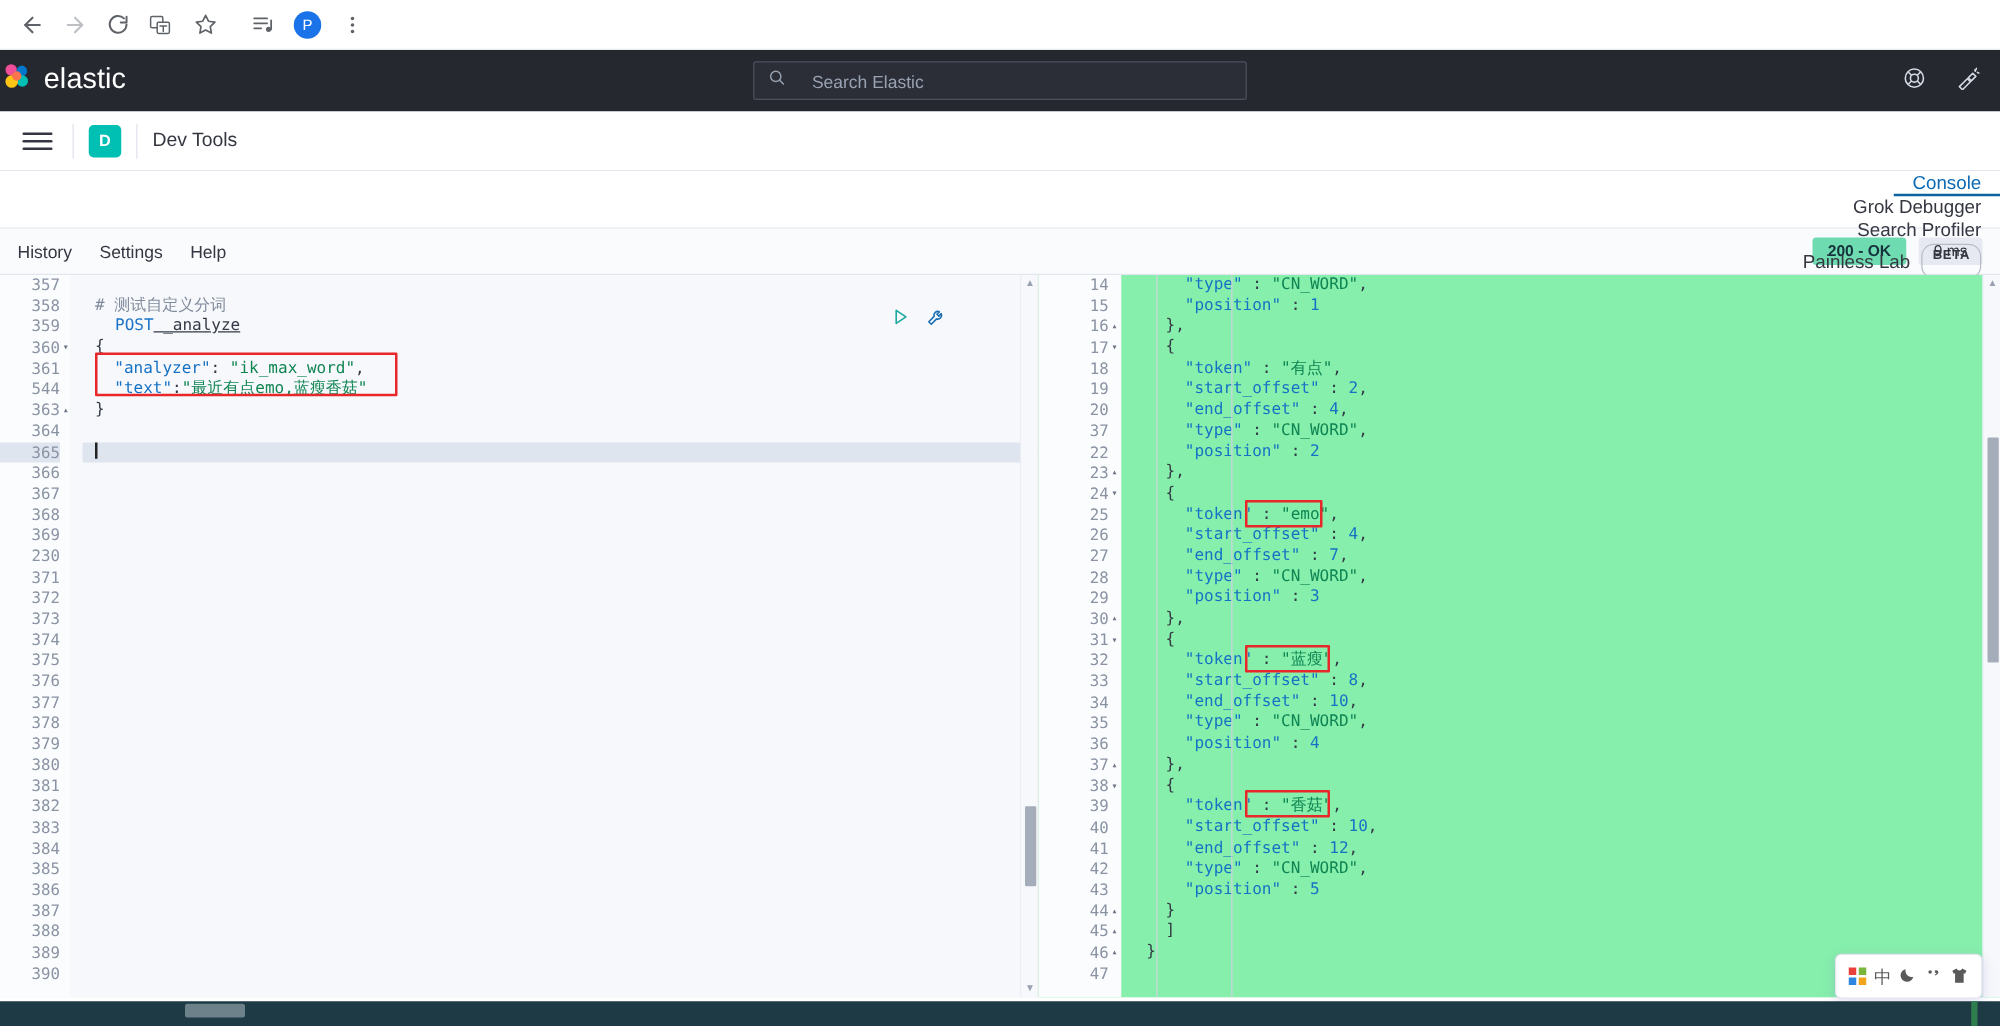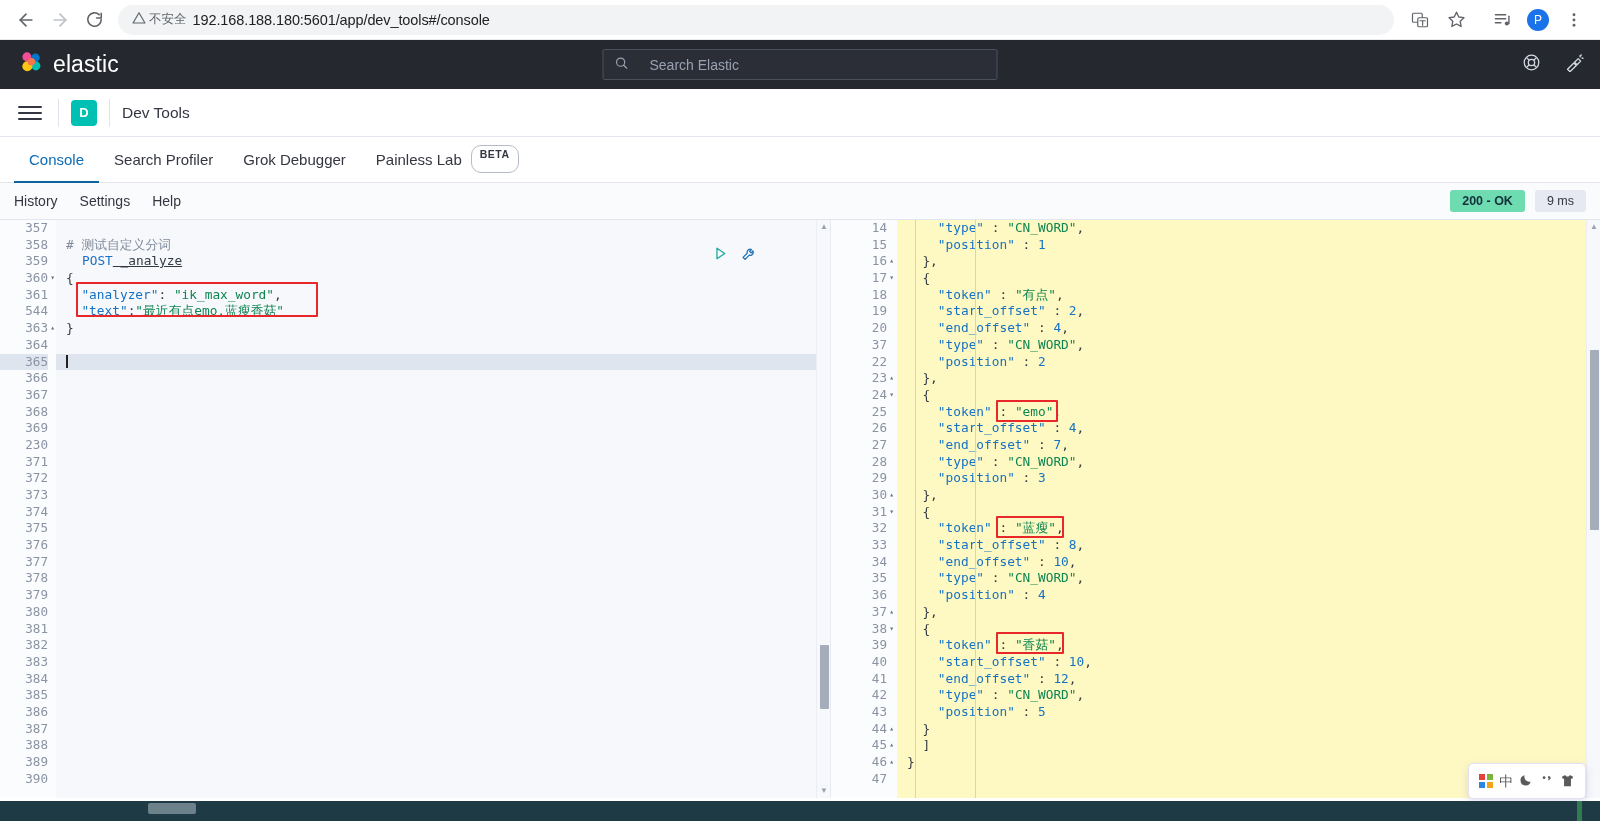--- a/index.html
+++ b/index.html
@@ -42,21 +42,21 @@
     background: #1a73e8; color: #fff; font-size: 12px;
     display: flex; align-items: center; justify-content: center;
     font-weight: 500;
   }
 
   
   .elastic-header {
     height: 49px; background: #25282f;
     display: flex; align-items: center; position: relative;
   }
-  .brand { display: flex; align-items: center; gap: 9px; padding-left: 18px; }
+  .brand { display: flex; gap: 9px; }
   .brand-name { color: #fff; font-size: 23px; letter-spacing: 0.1px; }
   .search-wrap {
     position: absolute; left: 50%; transform: translateX(-50%);
     width: 395px;
   }
   .search-box {
     height: 31px; border: 1px solid #4b515c; border-radius: 2px;
     background: #2b2e36; display: flex; align-items: center;
     gap: 21px; padding: 0 11px;
   }
@@ -79,21 +79,21 @@
   .app-badge {
     width: 26px; height: 26px; background: #00bfb3; color: #fff;
     border-radius: 4px; font-size: 13px; font-weight: 600;
     display: flex; align-items: center; justify-content: center;
   }
   .app-title { font-size: 15.5px; color: #343741; }
 
   
   .tabs-row {
     height: 46px; background: #fff; border-bottom: 1px solid #e3e6ee;
-    display: flex; align-items: flex-end; padding-left: 14px; gap: 0;
+    display: flex; align-items: flex-end; padding-left: 14px; gap: 0; flex-direction: column;
   }
   .tab {
     height: 46px; display: flex; align-items: center; gap: 9px;
     padding: 0 15px; font-size: 15px; color: #343741;
     border-bottom: 2px solid transparent; position: relative; top: 1px;
   }
   .tab.active { color: #0c6ab5; border-bottom-color: #0b64a0; font-weight: 500; }
   .beta-badge {
     border: 1px solid #b6bcc6; border-radius: 10px;
     font-size: 10.5px; font-weight: 700; letter-spacing: 0.5px;
@@ -116,23 +116,23 @@
     border-radius: 3px; padding: 4px 12px;
   }
 
   
   .split {
     display: flex; height: 578px; background: #f5f7fa;
     position: relative; overflow: hidden;
   }
   .pane { position: relative; overflow: hidden; }
   .pane-left { width: 831px; background: #f7f8fb; border-right: 1px solid #e8eaef; }
-  .pane-right { flex: 1 1 auto; background: #fef9c3; }
-
-  .code-area { display: flex; height: 100%; font-family: "DejaVu Sans Mono", monospace; }
+  .pane-right { flex: 1 1 auto; background: #86efac; }
+
+  .code-area { display: flex; height: 100%; font-family: "DejaVu Sans Mono", monospace; gap: 10px; }
   .gutter {
     width: 56px; flex: 0 0 56px; background: #fbfcfe;
     text-align: right; padding-right: 8px;
     font-size: 12.6px; color: #8a93a3; user-select: none;
     position: relative;
   }
   .gutter-r { width: 66px; flex: 0 0 66px; padding-right: 10px; }
   .ln { height: 16.7px; line-height: 16.7px; white-space: nowrap; position: relative; }
   .ln.cur { background: #dfe5ef; }
   .fold {
@@ -250,31 +250,20 @@
   </div>
   <div class="nav-btn">
     <span>
       <svg width="19" height="19" viewBox="0 0 24 24" fill="none" stroke="#5f6368" stroke-width="2" stroke-linecap="round" stroke-linejoin="round">
         <path d="M20.5 12a8.5 8.5 0 1 1-2.6-6.1"></path>
           <path d="M20.5 4.2V10h-5.8"></path>
         </svg>
     </span>
   </div>
 
-  <div class="omnibox">
-    <span class="security-chip">
-      <span>
-        <svg width="14" height="14" viewBox="0 0 24 24" fill="none" stroke="#5f6368" stroke-width="2" stroke-linejoin="round">
-            <path d="M12 3L1.8 20.5h20.4z"></path>
-          </svg>
-      </span>
-      <span>不安全</span>
-    </span>
-    <span class="omnibox-url">192.168.188.180:5601/app/dev_tools#/console</span>
-  </div>
 
   <div class="browser-right">
     <div class="nav-btn">
       <span>
         <svg width="18" height="18" viewBox="0 0 24 24" fill="none" stroke="#5f6368" stroke-width="1.6">
           <rect x="2" y="3" width="13" height="12" rx="1.5"></rect>
           <rect x="9" y="9" width="13" height="12" rx="1.5" fill="#fff"></rect>
           <path d="M12 13h7M15.5 13v6" stroke-linecap="round"></path>
         </svg>
       </span>
@@ -364,24 +353,24 @@
   <div class="app-badge">D</div>
   <div class="vsep"></div>
   <div class="app-title">Dev Tools</div>
 </div>
 
 <div class="tabs-row">
   <div class="tab active">
     <span>Console</span>
   </div>
   <div class="tab">
+    <span>Grok Debugger</span>
+  </div>
+  <div class="tab">
     <span>Search Profiler</span>
-  </div>
-  <div class="tab">
-    <span>Grok Debugger</span>
   </div>
   <div class="tab">
     <span>Painless Lab</span>
     <span class="beta-badge">BETA</span>
   </div>
 </div>
 
 <div class="console-toolbar">
   <span class="tool-link">History</span>
   <span class="tool-link">Settings</span>

